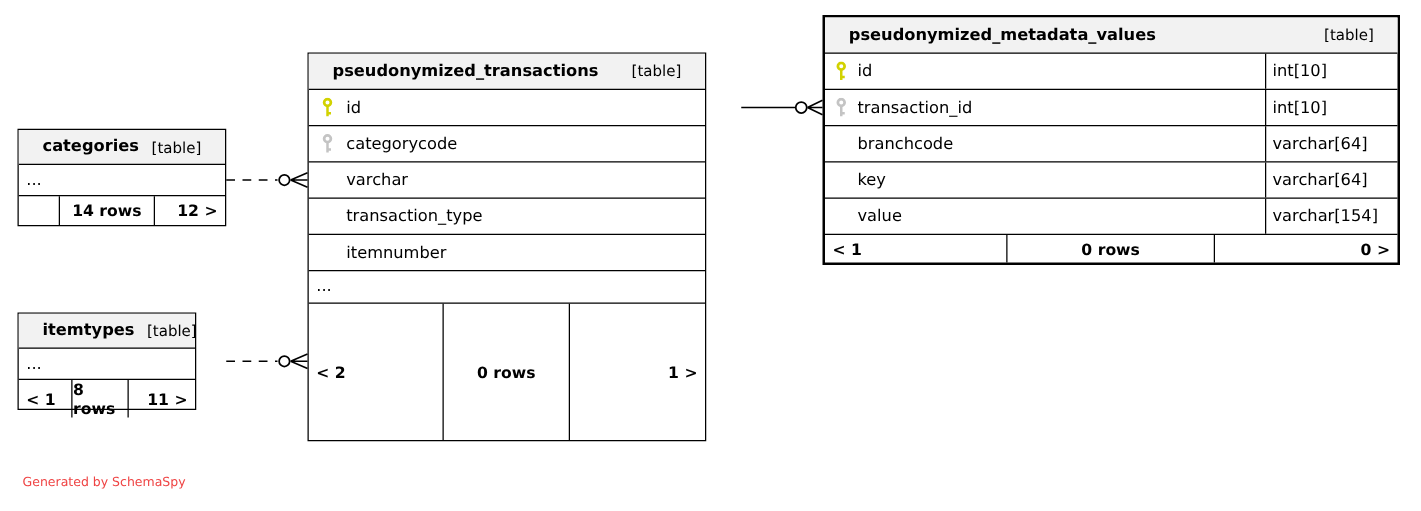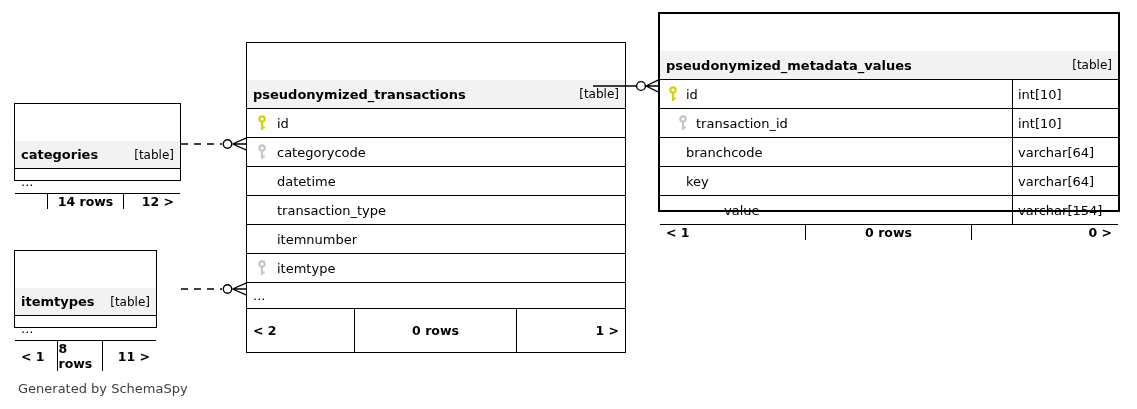--- a/index.html
+++ b/index.html
@@ -9,21 +9,21 @@
     background:#fff;
   }
   .tablebox {
     position:absolute; box-sizing:border-box; background:#fff;
     border:1px solid #000; display:flex; flex-direction:column;
   }
   .tablebox.main { border-width:2px; }
   .thead {
     display:flex; justify-content:space-between; align-items:center;
     background:#f2f2f2; border-bottom:1px solid #000;
-    padding:0 6px; flex:0 0 auto; box-sizing:border-box;margin-top:37px;
+    padding:0 19px; flex:0 0 auto; box-sizing:border-box;
   }
   .tname { font-weight:bold; font-size:13px; white-space:nowrap; }
   .tbadge { font-size:12px; white-space:nowrap; margin-left:10px; }
   .trow {
     display:flex; align-items:center; border-bottom:1px solid #000;
     box-sizing:border-box; flex:0 0 auto; font-size:13px; white-space:nowrap;
   }
   .kcell { width:30px; flex:0 0 30px; display:flex; justify-content:center; align-items:center; }
   .kcell.narrow { width:26px; flex:0 0 26px; }
   .cname { font-size:13px; }
@@ -38,21 +38,21 @@
   .fcell.divider { border-right:1px solid #000; }
   .f-left  { justify-content:flex-start; padding-left:6px; }
   .f-center{ justify-content:center; flex:1 1 auto; }
   .f-right { justify-content:flex-end; padding-right:6px; }
   .key-icon { display:block; }
   .key-icon.pk .stroke { stroke:#d2d200; }
   .key-icon.fk .stroke { stroke:#c4c4c4; }
   .conn { position:absolute; overflow:visible; }
   .conn line, .conn path { stroke:#000; stroke-width:1.3; fill:none; }
   .conn circle { fill:#fff; stroke:#000; stroke-width:1.4; }
-  .note { position:absolute; font-size:13px; color:#404040; white-space:nowrap; }
+  .note { position:absolute; font-size:10px; color:#ef4444; white-space:nowrap; }
 </style>
 </head>
 <body>
 
 <div class="canvas">
 
   <div class="tablebox" style="left:14px; top:103px; width:167px; height:78px;">
     <div class="thead" style="height:28px;">
       <span class="tname">categories</span>
       <span class="tbadge">[table]</span>
@@ -75,21 +75,21 @@
     <div class="trow ellipsis-row" style="height:25px;">
       <span>...</span>
     </div>
     <div class="tfoot">
       <span class="fcell f-left divider" style="width:46px;">&lt; 1</span>
       <span class="fcell f-center divider">8 rows</span>
       <span class="fcell f-right" style="width:56px;">11 &gt;</span>
     </div>
   </div>
 
-  <div class="tablebox" style="left:246px; top:42px; width:380px; height:311px;">
+  <div class="tablebox" style="left:246px; top:42px; width:319px; height:311px;">
     <div class="thead" style="height:29px;">
       <span class="tname">pseudonymized_transactions</span>
       <span class="tbadge">[table]</span>
     </div>
 
     <div class="trow" style="height:29px;">
       <span class="kcell">
         <svg class="key-icon pk" width="10" height="16" viewBox="0 0 10 16">
           <circle class="stroke" cx="5" cy="4" r="2.7" fill="none" stroke-width="2.2"></circle>
           <path class="stroke" d="M5 6.8 L5 15 M5 12.5 L7.8 12.5" stroke-width="2" fill="none"></path>
@@ -101,38 +101,29 @@
       <span class="kcell">
         <svg class="key-icon fk" width="10" height="16" viewBox="0 0 10 16">
           <circle class="stroke" cx="5" cy="4" r="2.7" fill="none" stroke-width="2.2"></circle>
           <path class="stroke" d="M5 6.8 L5 15 M5 12.5 L7.8 12.5" stroke-width="2" fill="none"></path>
         </svg>
       </span>
       <span class="cname">categorycode</span>
     </div>
     <div class="trow" style="height:29px;">
       <span class="kcell"></span>
-      <span class="cname">datetime</span>
+      <span class="cname">varchar</span>
     </div>
     <div class="trow" style="height:29px;">
       <span class="kcell"></span>
       <span class="cname">transaction_type</span>
     </div>
     <div class="trow" style="height:29px;">
       <span class="kcell"></span>
       <span class="cname">itemnumber</span>
-    </div>
-    <div class="trow" style="height:29px;">
-      <span class="kcell">
-        <svg class="key-icon fk" width="10" height="16" viewBox="0 0 10 16">
-          <circle class="stroke" cx="5" cy="4" r="2.7" fill="none" stroke-width="2.2"></circle>
-          <path class="stroke" d="M5 6.8 L5 15 M5 12.5 L7.8 12.5" stroke-width="2" fill="none"></path>
-        </svg>
-      </span>
-      <span class="cname">itemtype</span>
     </div>
 
     <div class="trow ellipsis-row" style="height:26px;">
       <span>...</span>
     </div>
     <div class="tfoot">
       <span class="fcell f-left divider" style="width:108px;">&lt; 2</span>
       <span class="fcell f-center divider">0 rows</span>
       <span class="fcell f-right" style="width:108px;">1 &gt;</span>
     </div>
@@ -149,21 +140,21 @@
         <span class="kcell narrow">
           <svg class="key-icon pk" width="10" height="16" viewBox="0 0 10 16">
             <circle class="stroke" cx="5" cy="4" r="2.7" fill="none" stroke-width="2.2"></circle>
             <path class="stroke" d="M5 6.8 L5 15 M5 12.5 L7.8 12.5" stroke-width="2" fill="none"></path>
           </svg>
         </span>
         <span class="cname">id</span>
       </span>
       <span class="typecell">int[10]</span>
     </div>
-    <div class="trow" style="height:29px;padding-left:10px;">
+    <div class="trow" style="height:29px;">
       <span class="namecell">
         <span class="kcell narrow">
           <svg class="key-icon fk" width="10" height="16" viewBox="0 0 10 16">
             <circle class="stroke" cx="5" cy="4" r="2.7" fill="none" stroke-width="2.2"></circle>
             <path class="stroke" d="M5 6.8 L5 15 M5 12.5 L7.8 12.5" stroke-width="2" fill="none"></path>
           </svg>
         </span>
         <span class="cname">transaction_id</span>
       </span>
       <span class="typecell">int[10]</span>
@@ -175,21 +166,21 @@
       </span>
       <span class="typecell">varchar[64]</span>
     </div>
     <div class="trow" style="height:29px;">
       <span class="namecell">
         <span class="kcell narrow"></span>
         <span class="cname">key</span>
       </span>
       <span class="typecell">varchar[64]</span>
     </div>
-    <div class="trow" style="height:29px;padding-left:38px;">
+    <div class="trow" style="height:29px;">
       <span class="namecell">
         <span class="kcell narrow"></span>
         <span class="cname">value</span>
       </span>
       <span class="typecell">varchar[154]</span>
     </div>
 
     <div class="tfoot">
       <span class="fcell f-left divider" style="width:146px;">&lt; 1</span>
       <span class="fcell f-center divider" style="flex:0 0 166px;">0 rows</span>

